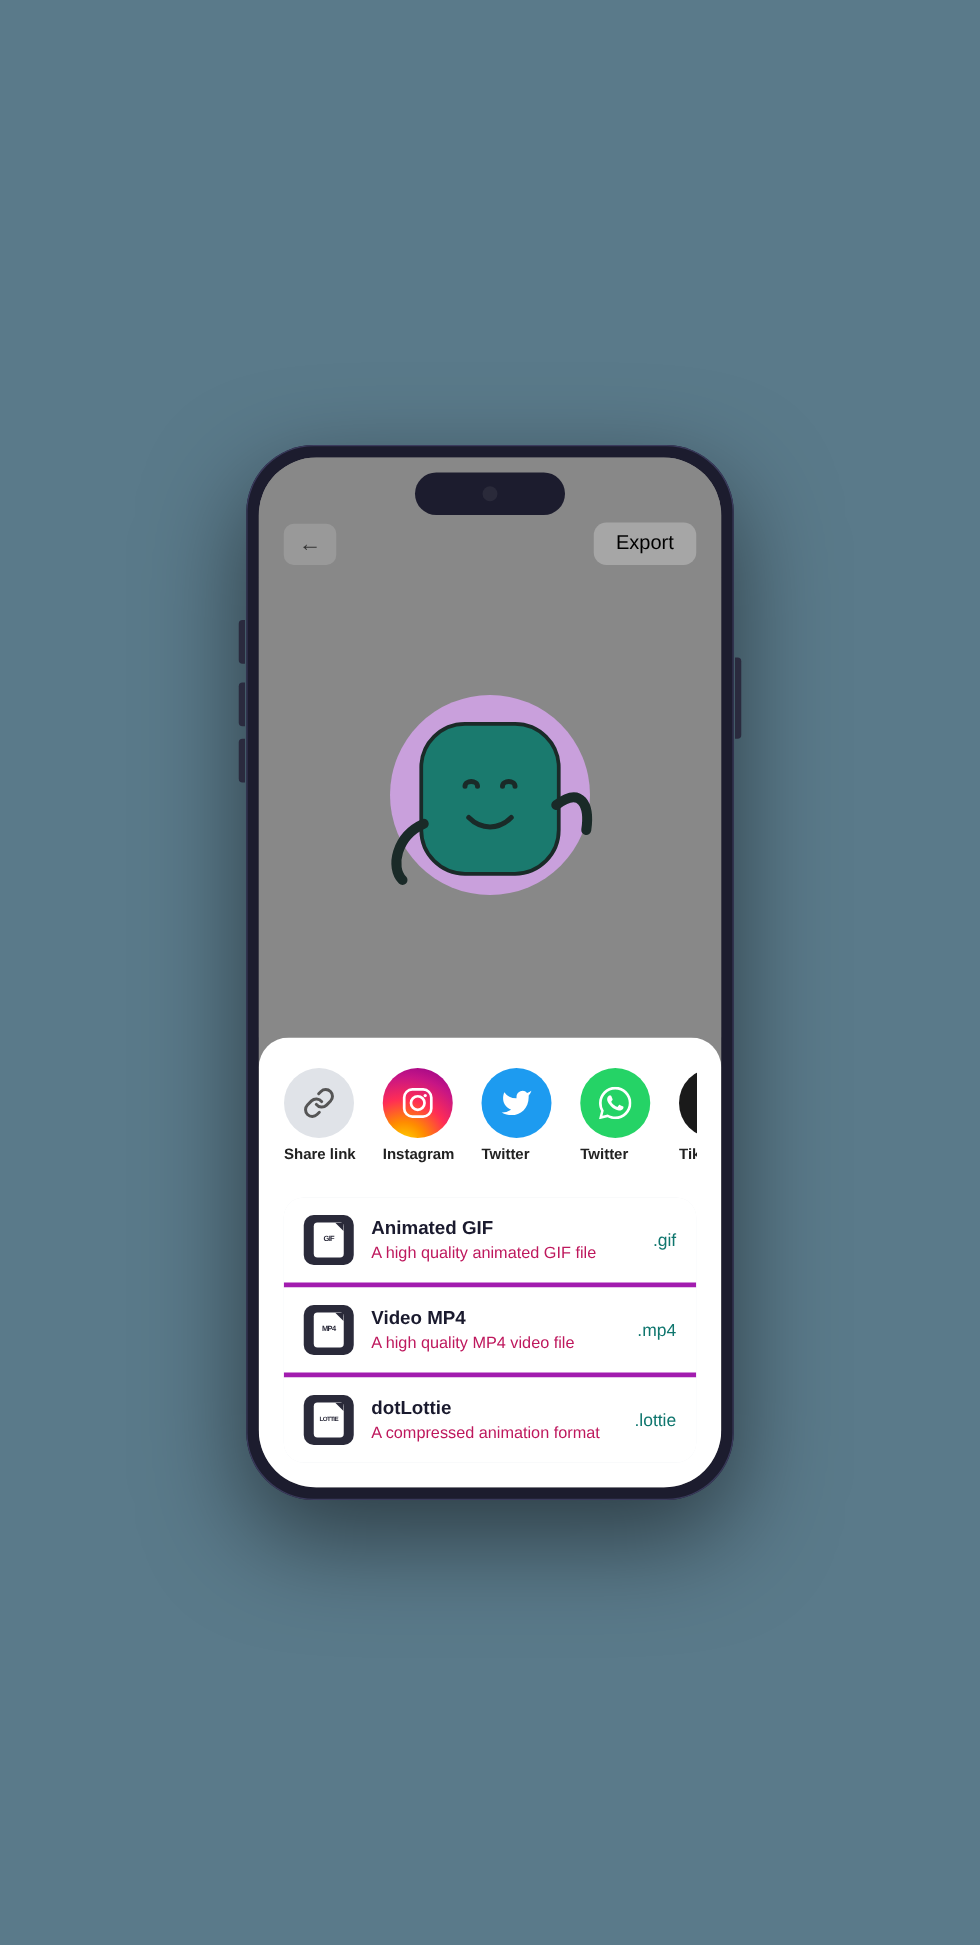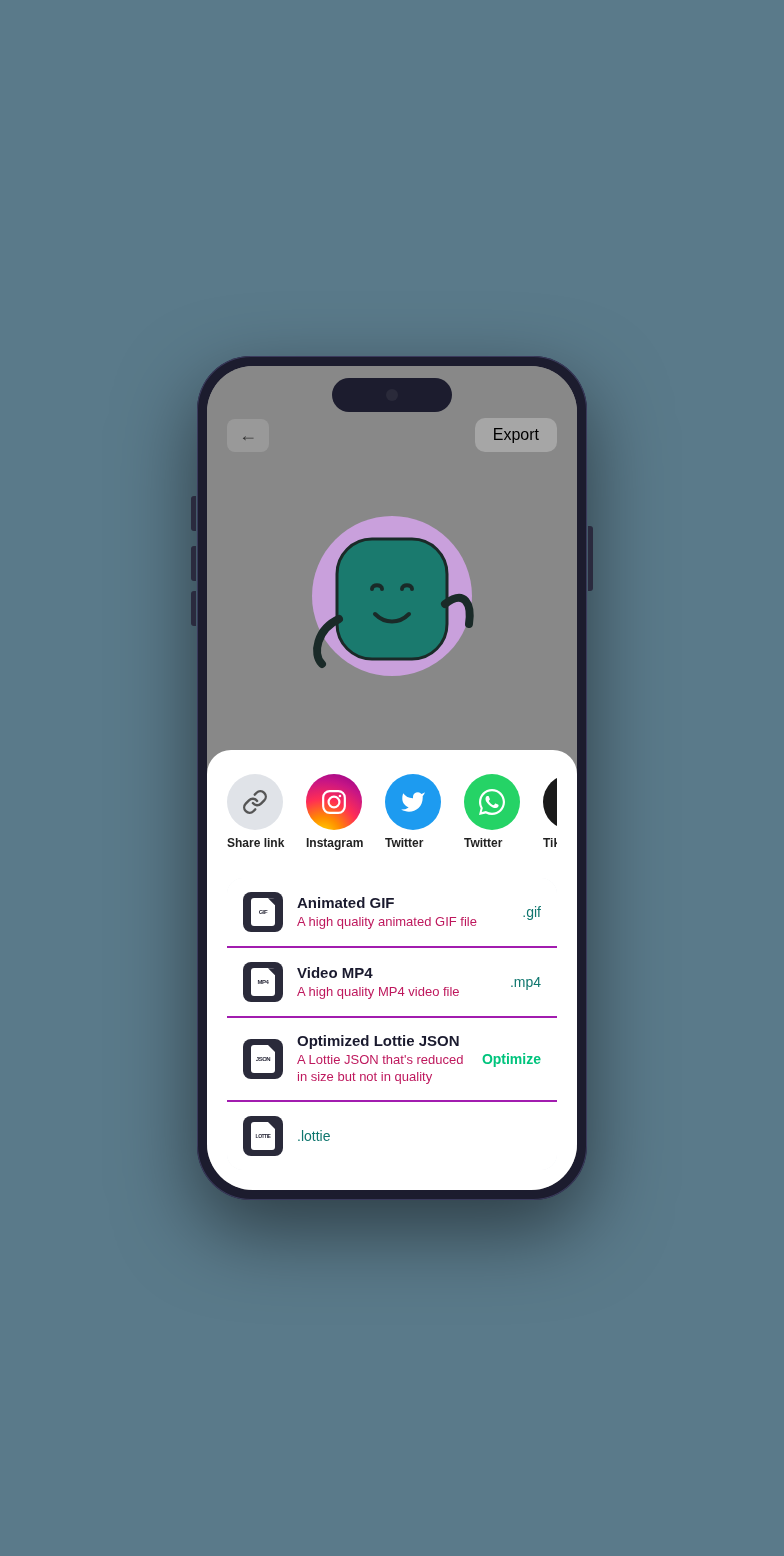--- a/index.html
+++ b/index.html
@@ -186,21 +186,21 @@
     .export-list {
       background: #f0f2f5;
       border-radius: 16px;
       overflow: hidden;
     }
     .export-item {
       display: flex;
       align-items: center;
       gap: 14px;
       padding: 14px 16px;
-      border-bottom: 2px solid #a21caf;
+      border-bottom: 4px solid #a21caf;
       background: #fff;
       cursor: pointer;
     }
     .export-item:last-child {
       border-bottom: none;
     }
     .file-icon {
       width: 40px;
       height: 40px;
       background: #2a2a3a;
@@ -391,39 +391,31 @@
               </div>
             </div>
             <div class="export-text">
               <div class="export-title">Video MP4</div>
               <div class="export-desc">A high quality MP4 video file</div>
             </div>
             <span class="export-ext">.mp4</span>
           </div>
 
 
-          <div class="export-item">
-            <div class="file-icon">
-              <div class="file-icon-page">
-                <span class="file-icon-label">JSON</span>
-              </div>
-            </div>
-            <div class="export-text">
-              <div class="export-title">Optimized Lottie JSON</div>
-              <div class="export-desc">A Lottie JSON that's reduced in size but not in quality</div>
-            </div>
-            <button class="optimize-btn">Optimize</button>
-          </div>
 
           <div class="export-item">
             <div class="file-icon">
               <div class="file-icon-page">
                 <span class="file-icon-label" style="font-size:5px;">LOTTIE</span>
               </div>
             </div>
+            <div class="export-text">
+              <div class="export-title">dotLottie</div>
+              <div class="export-desc">A compressed animation format</div>
+            </div>
             <span class="export-ext">.lottie</span>
           </div>
 
         </div>
       </div>
     </div>
   </div>
 </div>
 
 </body></html>

